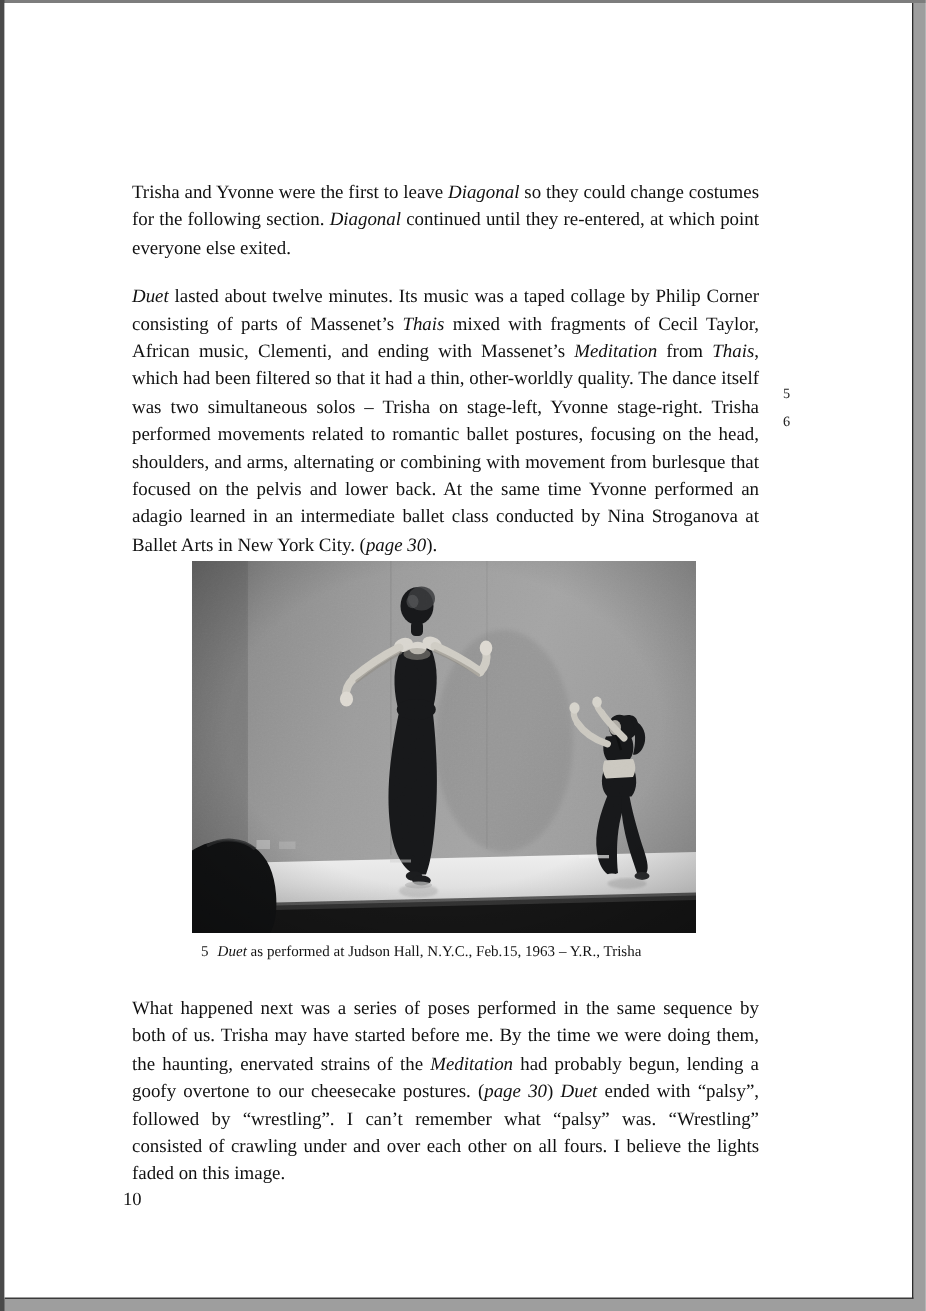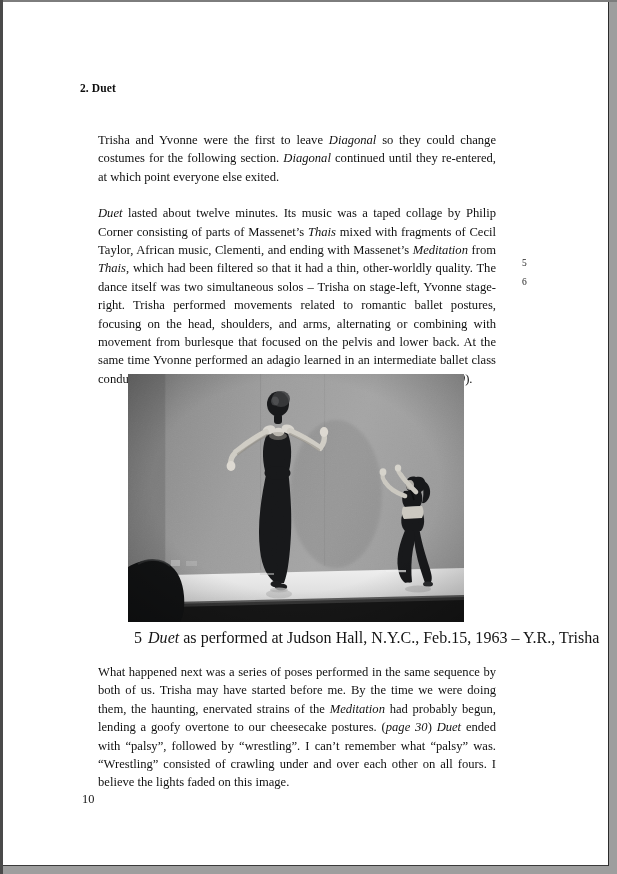--- a/index.html
+++ b/index.html
@@ -58,21 +58,21 @@
     padding: 0;
     letter-spacing: 0.1px;
     color: #0d0d0d;
   }
 
   p.para {
     font-size: 12.6px;
     line-height: 18.4px;
     text-align: justify;
     color: #111111;
-    margin: 18px;
+    margin: 8px;
     padding: 0;
     -webkit-hyphens: none;
     hyphens: none;
   }
   p.para i, p.para em { font-style: italic; }
 
   #para-intro { margin-top: 37px; }
   #para-duet  { margin-top: 14px; }
   #para-after { margin-top: 0px; }
 
@@ -100,21 +100,21 @@
     height: 248px;
     overflow: hidden;
     background: #6d6d6d;
     display: block;
   }
   #figure-photo svg { display: block; width: 100%; height: 100%; }
 
   #figure-caption {
     margin-top: 7px;
     margin-left: 6px;
-    font-size: 16px;
+    font-size: 10px;
     color: #141414;
     white-space: nowrap;
     letter-spacing: 0.02px;
   }
   #figure-caption .cap-num { margin-right: 6px; }
   #figure-caption i { font-style: italic; }
 
   
   #page-folio {
     position: absolute;
@@ -127,21 +127,20 @@
 </head>
 <body>
 
 <div id="page-edge-top"></div>
 <div id="page-edge-left"></div>
 
 <div id="page-sheet">
 
   <div class="content">
 
-    <h2 class="section-heading">2. Duet</h2>
 
     <p class="para" id="para-intro"><span>Trisha and Yvonne were the first to leave </span><i>Diagonal</i><span> so they could change costumes for the following section. </span><i>Diagonal</i><span> continued until they re-entered, at which point everyone else exited.</span></p>
 
     <p class="para" id="para-duet"><i>Duet</i><span> lasted about twelve minutes. Its music was a taped collage by Philip Corner consisting of parts of Massenet’s </span><i>Thais</i><span> mixed with fragments of Cecil Taylor, African music, Clementi, and ending with Massenet’s </span><i>Meditation</i><span> from </span><i>Thais</i><span>, which had been filtered so that it had a thin, other-worldly quality. The dance itself was two simultaneous solos – Trisha on stage-left, Yvonne stage-right. Trisha performed movements related to romantic ballet postures, focusing on the head, shoulders, and arms, alternating or combining with movement from burlesque that focused on the pelvis and lower back. At the same time Yvonne performed an adagio learned in an intermediate ballet class conducted by Nina Stroganova at Ballet Arts in New York City. (</span><i>page 30</i><span>).</span></p>
 
   </div>
 
   <div class="margin-num" id="margin-num-5">5</div>
   <div class="margin-num" id="margin-num-6">6</div>
 

